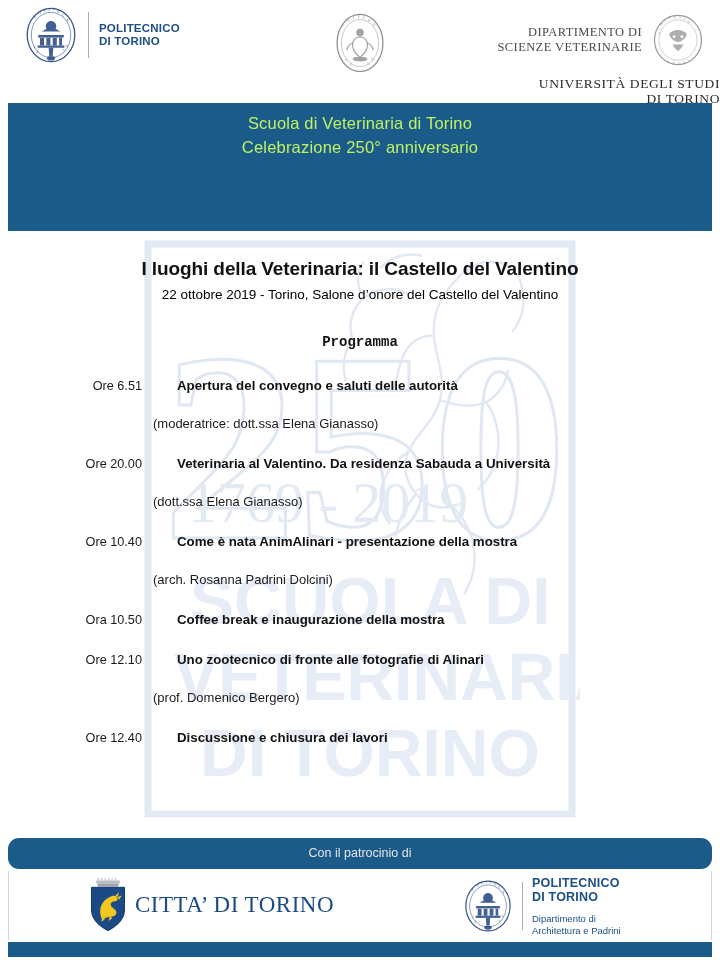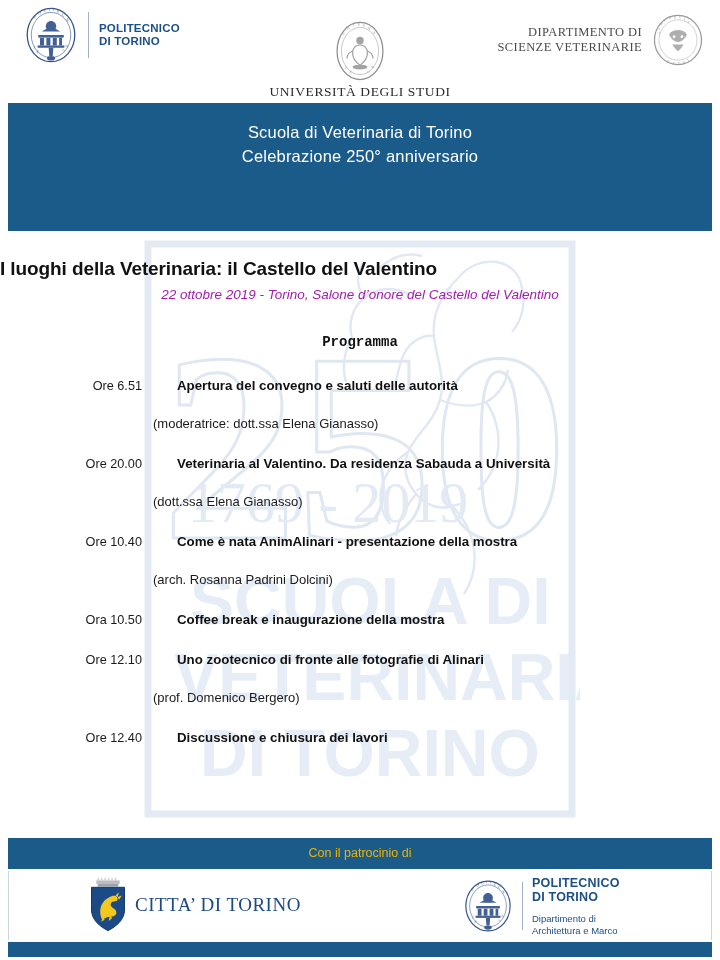--- a/index.html
+++ b/index.html
@@ -55,22 +55,22 @@
     font-size: 11.5px;
     line-height: 13px;
     letter-spacing: 0.2px;
     color: #1c4f87;
   }
 
   .logo-unito-head {
     position: absolute;
     left: 0;
     right: 0;
-    top: 20px;
-    text-align: center;
+    top: 12px;
+    text-align: right;
   }
   .unito-seal {
     width: 62px;
     height: 62px;
     display: block;
     margin: 0 auto 2px auto;
   }
   .unito-wordmark {
     font-family: "Liberation Serif", serif;
     font-size: 13.5px;
@@ -102,24 +102,24 @@
   }
 
   
   .banner {
     position: absolute;
     left: 8px;
     top: 103px;
     width: 704px;
     height: 128px;
     background: #1b5b8a;
-    color: #ffffff;
+    color: #bef264;
     text-align: center;
     box-sizing: border-box;
-    padding-top: 17px;
+    padding-top: 8px;
   }
   .banner-line1,
   .banner-line2 {
     font-size: 16.5px;
     line-height: 24px;
     font-weight: normal;
     letter-spacing: 0.2px;
   }
   .banner-sub {
     margin-top: 30px;
@@ -142,32 +142,31 @@
 
   
   .content {
     position: absolute;
     left: 0;
     top: 236px;
     width: 720px;
     z-index: 2;
   }
   .main-title {
-    text-align: left;
+    text-align: center;
     font-size: 19px;
     font-weight: bold;
     letter-spacing: -0.1px;
     color: #111111;
     margin: 22px 0 0 0;
   }
   .main-sub {
     text-align: center;
     font-size: 13.5px;
-    font-style: italic;
-    color: #a21caf;
+    color: #000000;
     margin: 7px 0 0 0;
   }
   .programma {
     text-align: center;
     font-size: 14px;
     font-weight: bold;
     color: #111111;
     margin: 32px 0 0 0;
     font-family: Liberation Mono, monospace;
   }
@@ -210,25 +209,26 @@
   }
 
   
   .footer-bar {
     position: absolute;
     left: 8px;
     top: 838px;
     width: 704px;
     height: 31px;
     background: #1b5b8a;
-    color: #eab308;
+    color: #e5e5e5;
     text-align: center;
     font-size: 12.5px;
     line-height: 31px;
     box-sizing: border-box;
+    border-radius: 11px;
   }
   .footer-logos {
     position: absolute;
     left: 8px;
     top: 871px;
     width: 704px;
     height: 69px;
     background: #ffffff;
     border-left: 1px solid #c9d6e2;
     border-right: 1px solid #c9d6e2;
@@ -242,21 +242,21 @@
     align-items: center;
     gap: 6px;
   }
   .citta-shield {
     width: 42px;
     height: 55px;
     flex: none;
   }
   .citta-word {
     font-family: "Liberation Serif", serif;
-    font-size: 19px;
+    font-size: 23px;
     letter-spacing: 0.5px;
     color: #1b4a86;
     white-space: nowrap;
   }
 
   .logo-polito-foot {
     position: absolute;
     left: 452px;
     top: 5px;
     display: flex;
@@ -545,20 +545,20 @@
           <text x="24" y="80" transform="rotate(28 24 80)">8</text>
           <text x="71" y="80" transform="rotate(-28 71 80)">5</text>
           <text x="77" y="72" transform="rotate(-38 77 72)">9</text>
         </g>
       </svg>
       <div class="polito-divider-foot"></div>
       <div class="polito-foot-text">
         <div class="big">POLITECNICO</div>
         <div class="big">DI TORINO</div>
         <div class="small">Dipartimento di</div>
-        <div class="small" style="margin-top:0">Architettura e Marco</div>
+        <div class="small" style="margin-top:0">Architettura e Padrini</div>
       </div>
     </div>
   </div>
 
   <div class="footer-bottom"></div>
 
 </div>
 
 </body></html>

